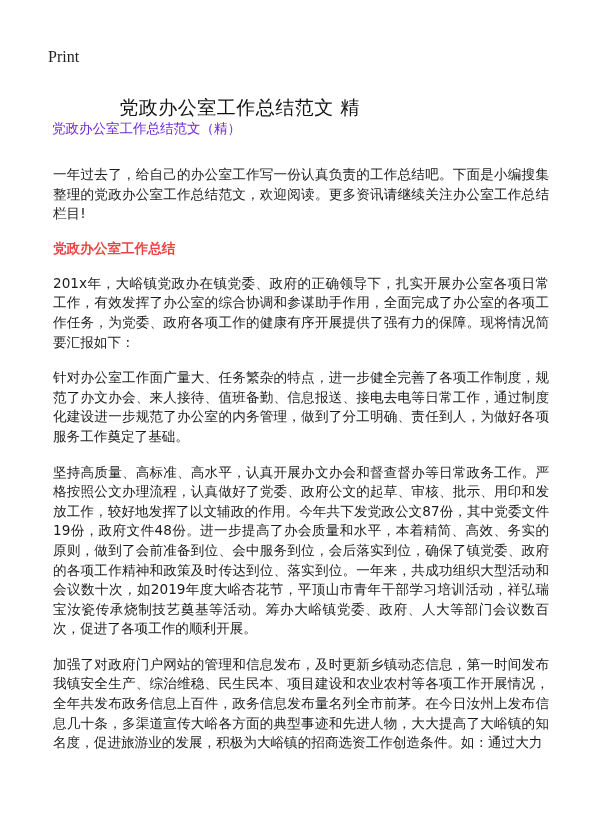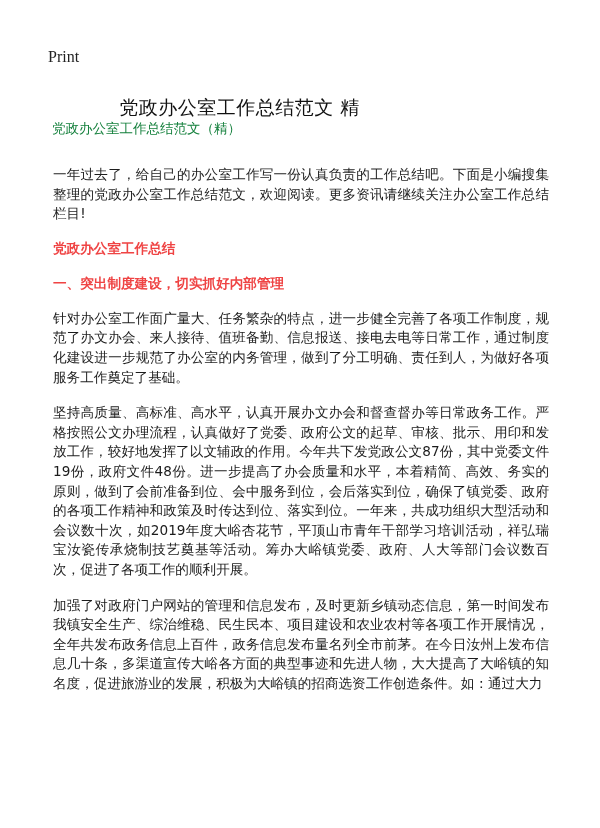--- a/index.html
+++ b/index.html
@@ -13,21 +13,21 @@
       font-family: "Liberation Serif", "DejaVu Serif", serif;
       font-size: 16px; color: #222;
     }
     .doc-title {
       position: absolute; left: 0; width: 479px; top: 82px;
       text-align: center; font-size: 19px; font-weight: normal; color: #111;
       letter-spacing: 0.5px;
     }
     .subtitle {
       position: absolute; left: 52px; top: 120px;
-      font-size: 13.5px; color: #15803d;
+      font-size: 13.5px; color: #6d28d9;
     }
     .content {
       position: absolute; left: 53px; top: 149px; width: 496px;
       font-size: 13.6px; line-height: 19.6px; color: #1c1c1c;
     }
     .content p { margin: 16px 0 15px 0; text-align: justify; }
     .content h3 {
       margin: 0 0 16px 0; font-size: 13.6px; font-weight: bold; line-height: 19px; color: #ef4444;
     }
     .content h3.first { margin-top: 4px; }
@@ -35,20 +35,20 @@
 </head>
 <body>
 
 <div class="print-label">Print</div>
 <h1 class="doc-title">党政办公室工作总结范文 精</h1>
 <div class="subtitle">党政办公室工作总结范文（精）</div>
 
 <div class="content">
   <p>一年过去了，给自己的办公室工作写一份认真负责的工作总结吧。下面是小编搜集整理的党政办公室工作总结范文，欢迎阅读。更多资讯请继续关注办公室工作总结栏目!</p>
   <h3 class="first">党政办公室工作总结</h3>
+  <p>201x年，大峪镇党政办在镇党委、政府的正确领导下，扎实开展办公室各项日常工作，有效发挥了办公室的综合协调和参谋助手作用，全面完成了办公室的各项工作任务，为党委、政府各项工作的健康有序开展提供了强有力的保障。现将情况简要汇报如下：</p>
 
-  <h3>一、突出制度建设，切实抓好内部管理</h3>
   <p>针对办公室工作面广量大、任务繁杂的特点，进一步健全完善了各项工作制度，规范了办文办会、来人接待、值班备勤、信息报送、接电去电等日常工作，通过制度化建设进一步规范了办公室的内务管理，做到了分工明确、责任到人，为做好各项服务工作奠定了基础。</p>
 
   <p>坚持高质量、高标准、高水平，认真开展办文办会和督查督办等日常政务工作。严格按照公文办理流程，认真做好了党委、政府公文的起草、审核、批示、用印和发放工作，较好地发挥了以文辅政的作用。今年共下发党政公文87份，其中党委文件19份，政府文件48份。进一步提高了办会质量和水平，本着精简、高效、务实的原则，做到了会前准备到位、会中服务到位，会后落实到位，确保了镇党委、政府的各项工作精神和政策及时传达到位、落实到位。一年来，共成功组织大型活动和会议数十次，如2019年度大峪杏花节，平顶山市青年干部学习培训活动，祥弘瑞宝汝瓷传承烧制技艺奠基等活动。筹办大峪镇党委、政府、人大等部门会议数百次，促进了各项工作的顺利开展。</p>
 
   <p>加强了对政府门户网站的管理和信息发布，及时更新乡镇动态信息，第一时间发布我镇安全生产、综治维稳、民生民本、项目建设和农业农村等各项工作开展情况，全年共发布政务信息上百件，政务信息发布量名列全市前茅。在今日汝州上发布信息几十条，多渠道宣传大峪各方面的典型事迹和先进人物，大大提高了大峪镇的知名度，促进旅游业的发展，积极为大峪镇的招商选资工作创造条件。如：通过大力</p>
 </div>
 
 </body></html>

